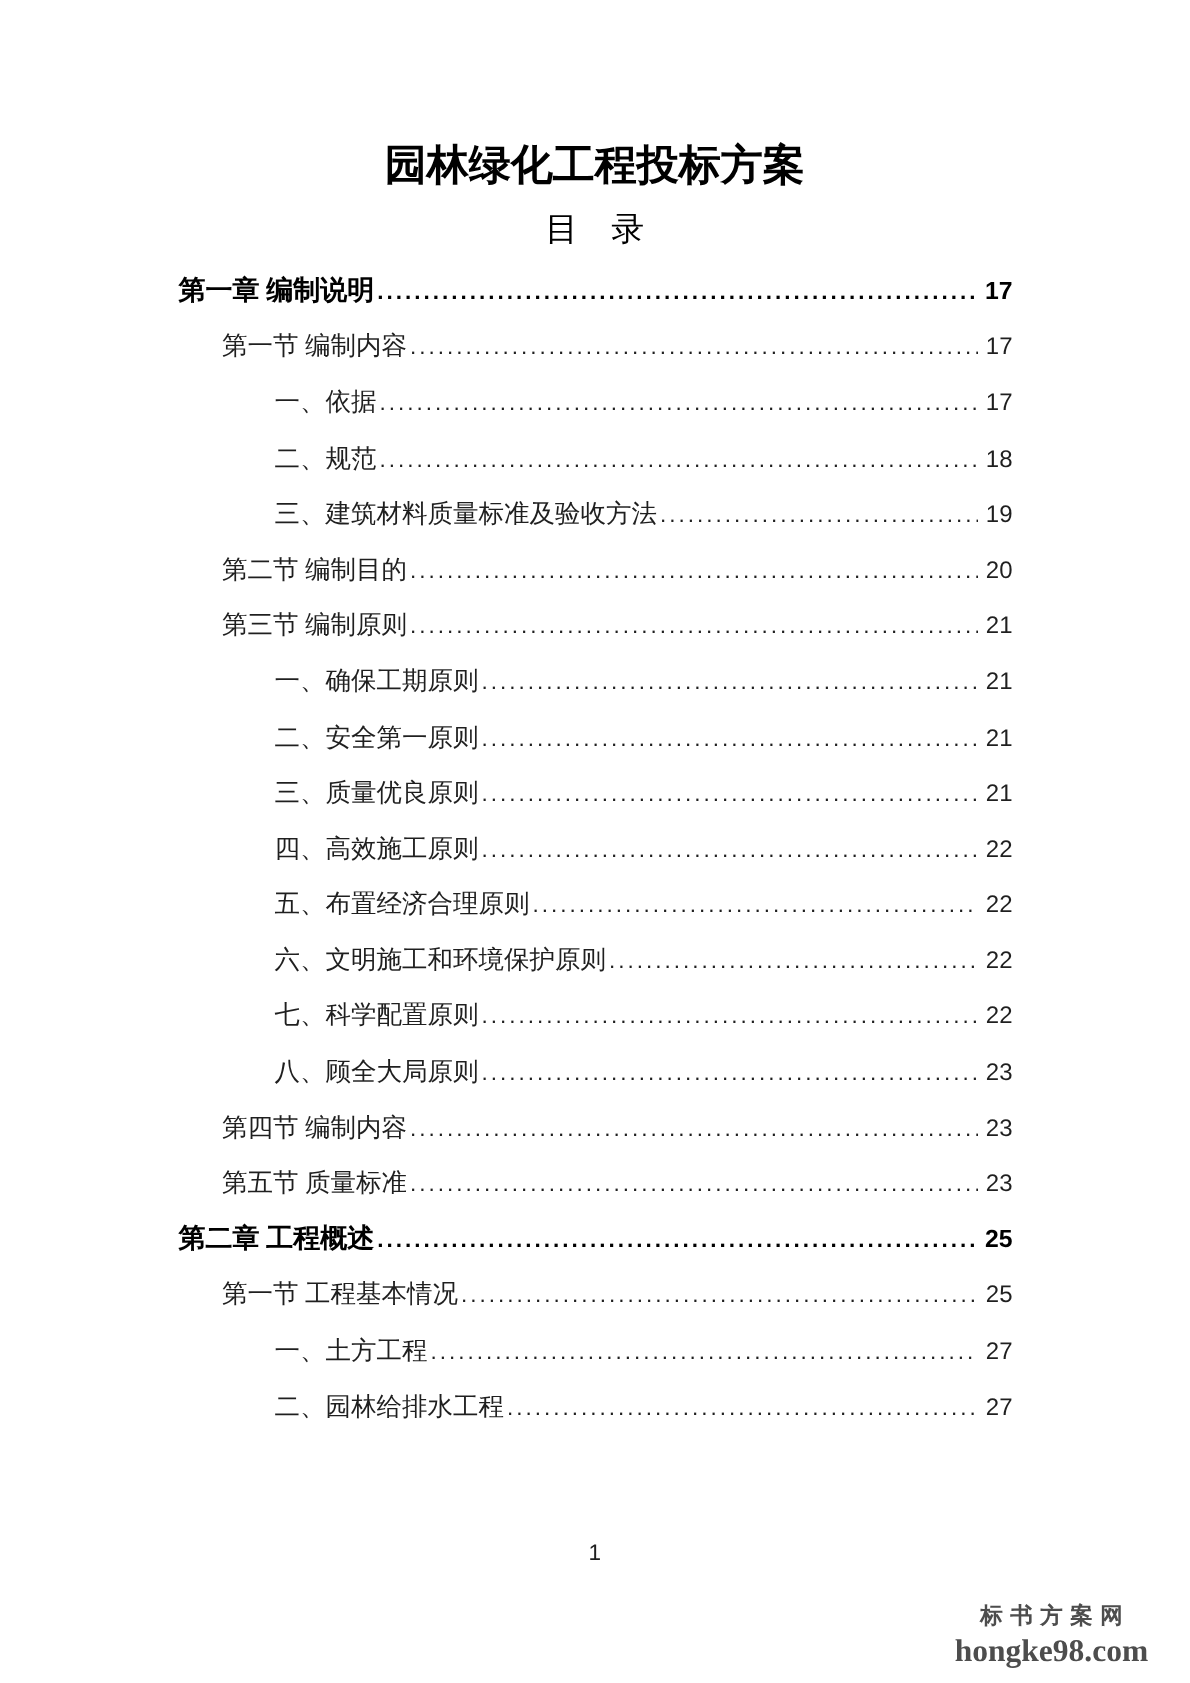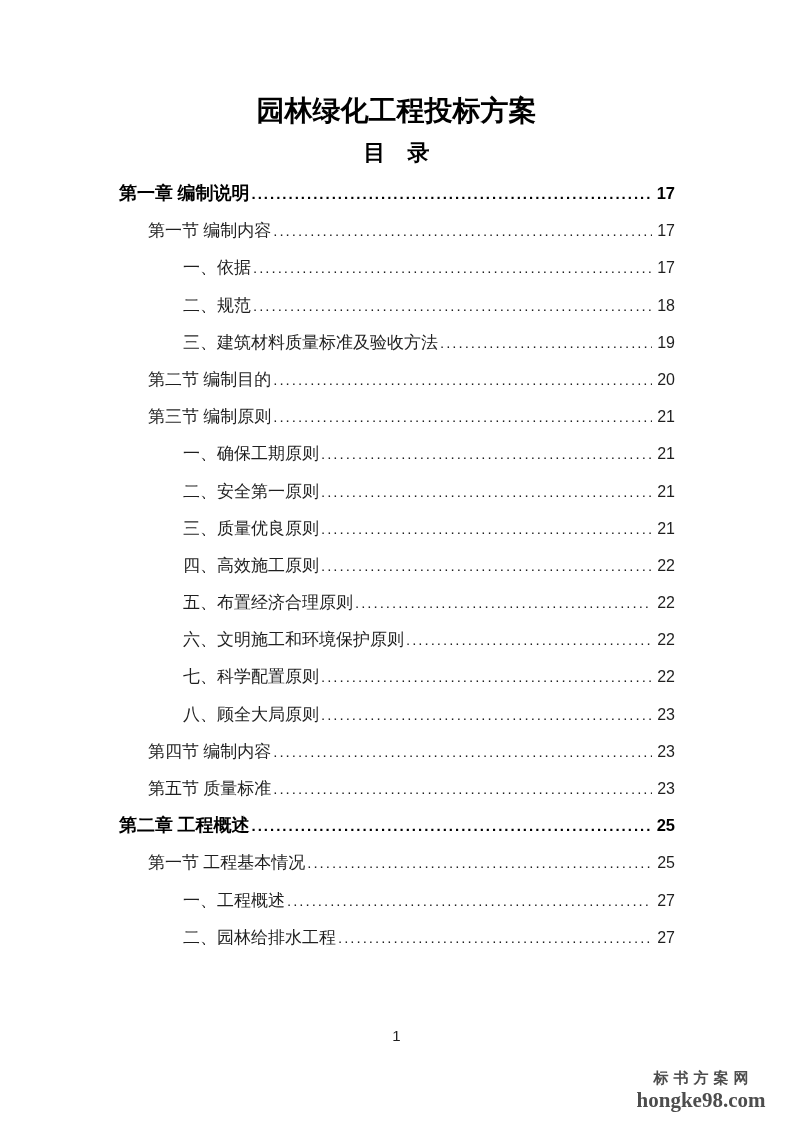--- a/index.html
+++ b/index.html
@@ -34,21 +34,21 @@
   }
   .toc-heading {
     position: absolute;
     top: 138px;
     left: 0;
     width: 100%;
     margin: 0;
     text-align: center;
     font-size: 22px;
     line-height: 30px;
-    font-weight: bold;
+    font-weight: normal;
     color: #000000;
   }
   .toc {
     position: absolute;
     top: 175px;
     left: 119px;
     width: 556px;
   }
   .toc-row {
     display: flex;
@@ -222,21 +222,21 @@
     <span class="toc-label">第二章 工程概述</span>
     <span class="toc-dots"></span>
     <span class="toc-page">25</span>
   </div>
       <div class="toc-row lvl-section">
     <span class="toc-label">第一节 工程基本情况</span>
     <span class="toc-dots"></span>
     <span class="toc-page">25</span>
   </div>
       <div class="toc-row lvl-item">
-    <span class="toc-label">一、工程概述</span>
+    <span class="toc-label">一、土方工程</span>
     <span class="toc-dots"></span>
     <span class="toc-page">27</span>
   </div>
       <div class="toc-row lvl-item">
     <span class="toc-label">二、园林给排水工程</span>
     <span class="toc-dots"></span>
     <span class="toc-page">27</span>
   </div>
     </nav>
 

